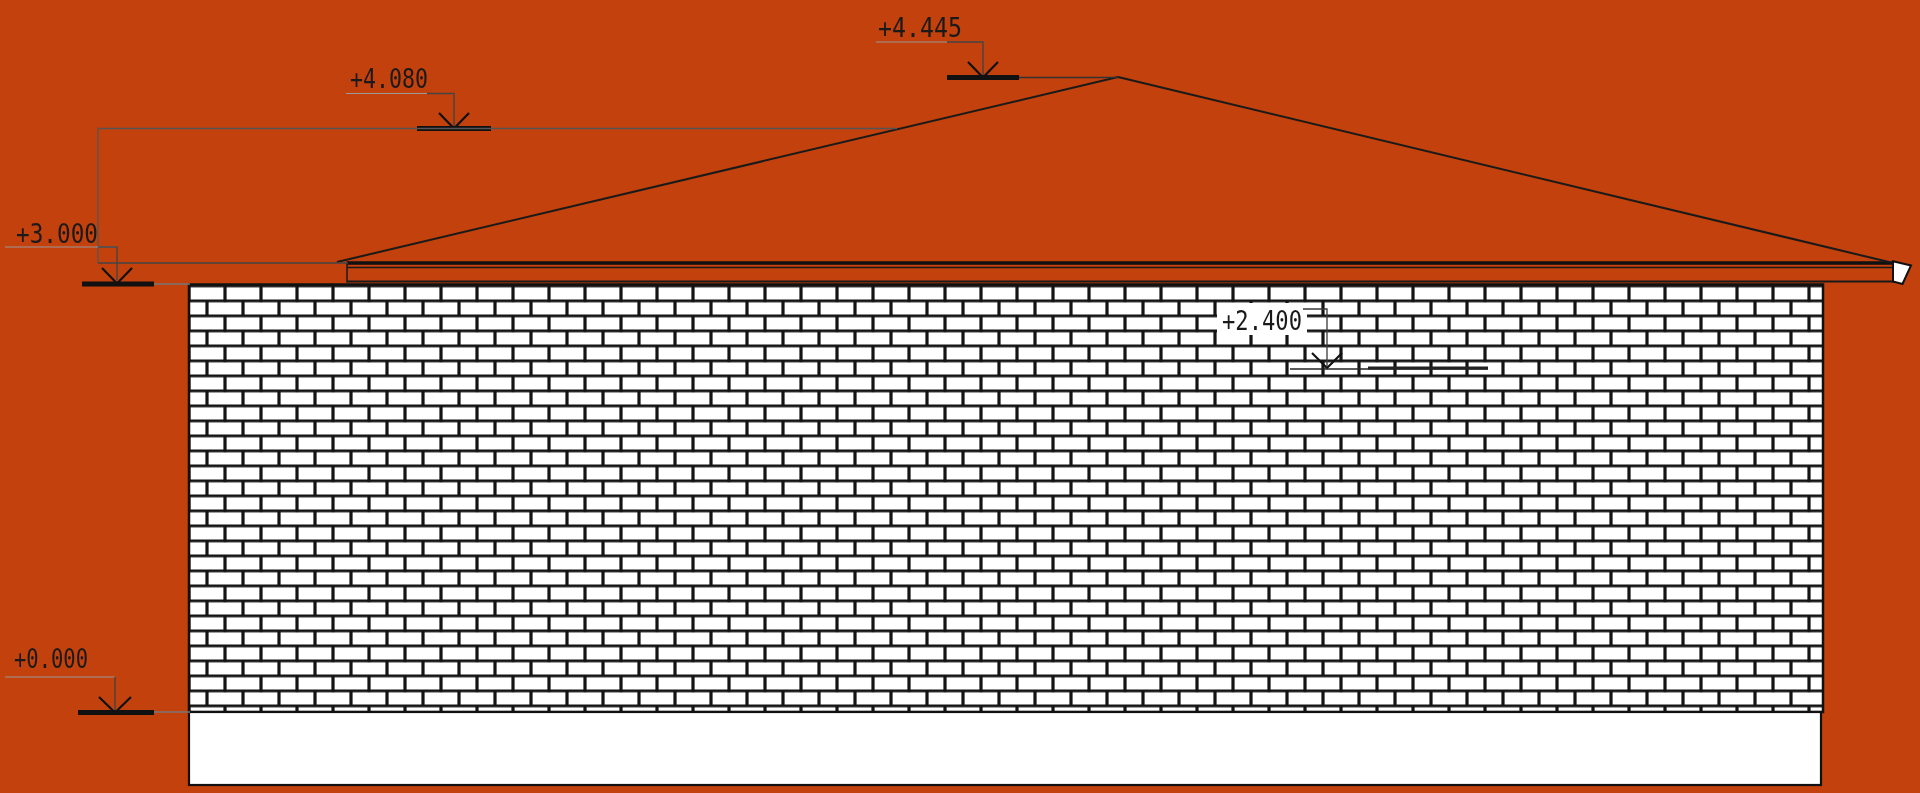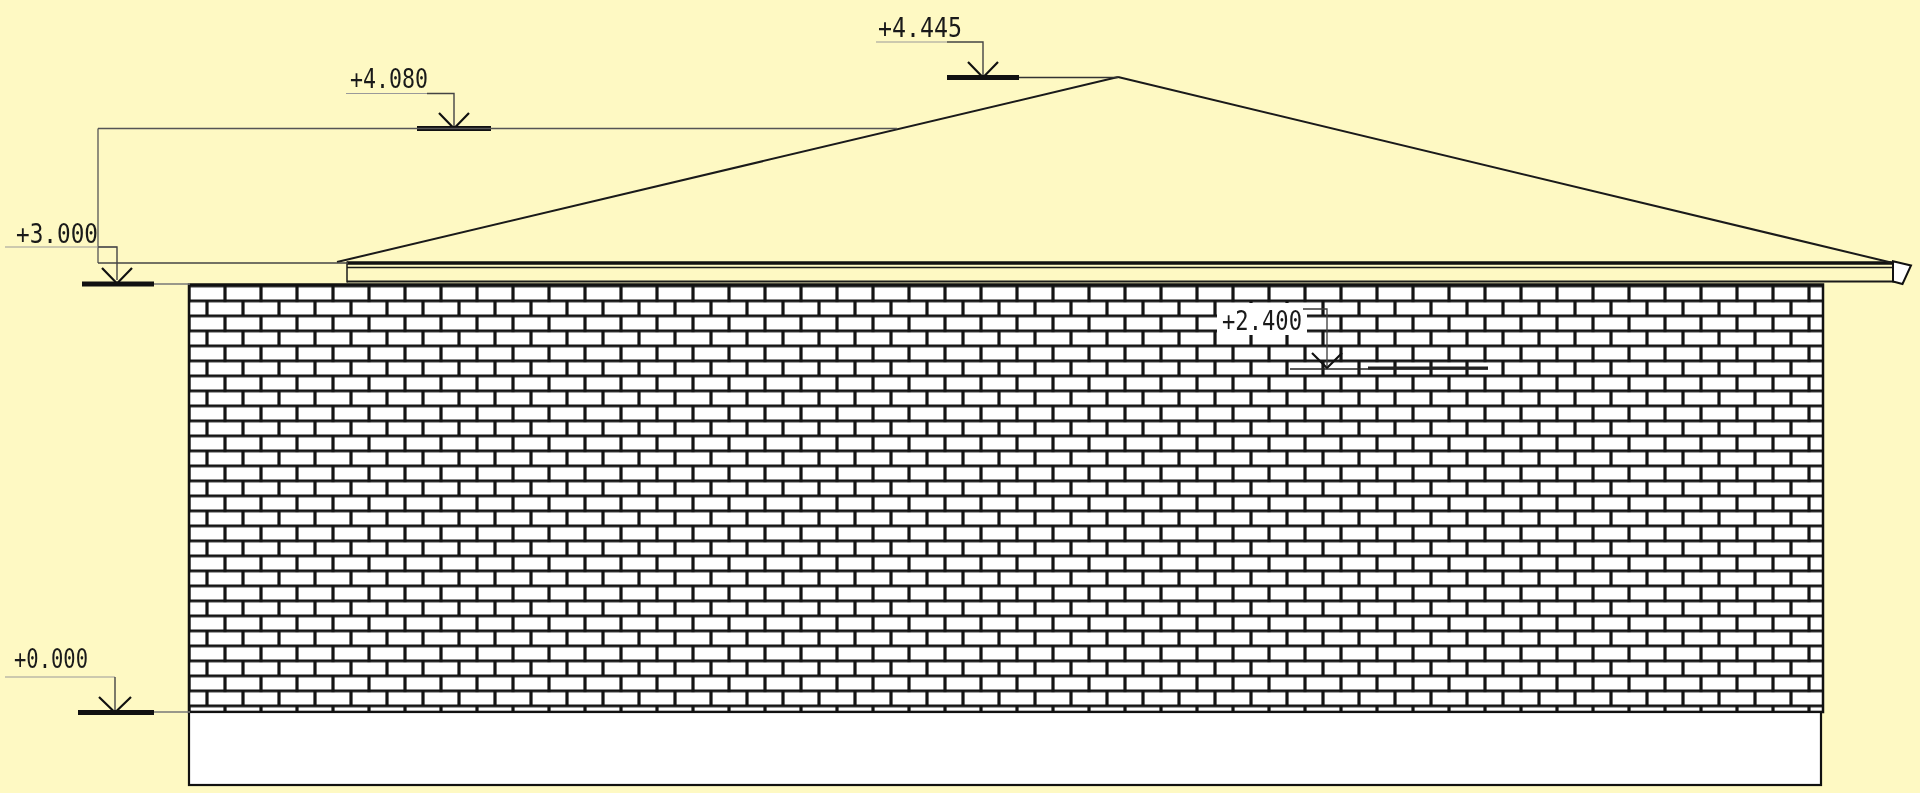--- a/index.html
+++ b/index.html
@@ -4,21 +4,21 @@
 <style>
   html, body {
     margin: 0;
     padding: 0;
     background: #ffffff;
   }
   .sheet {
     position: relative;
     width: 1920px;
     height: 793px;
-    background: #fef9c3;
+    background: #c2410c;
     overflow: hidden;
     font-family: "DejaVu Sans Mono", monospace;
   }
   .sheet svg {
     display: block;
     width: 1920px;
     height: 793px;
   }
   .lvl {
     font-family: "DejaVu Sans Mono", monospace;

